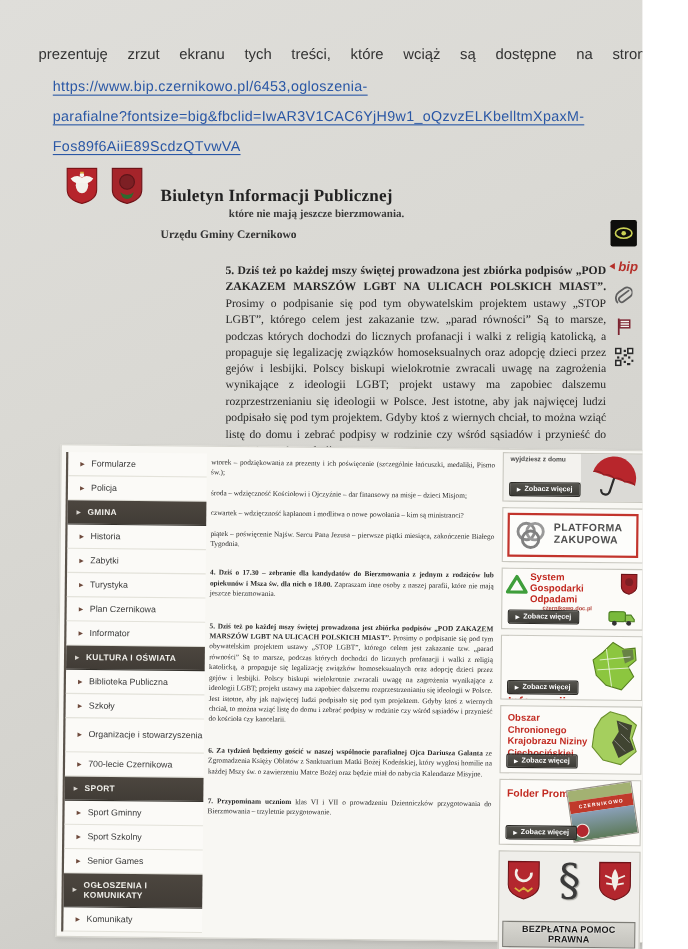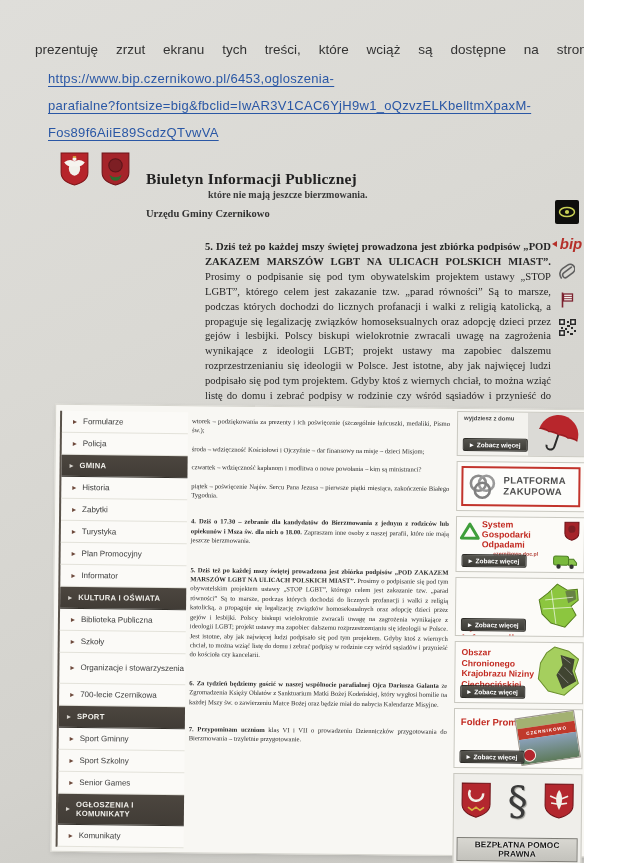--- a/index.html
+++ b/index.html
@@ -15,21 +15,21 @@
   
   .bip{position:absolute;left:60px;top:152px;display:flex;align-items:flex-start;gap:12px;}
   .bip-titles{margin-left:4px;padding-top:2px;}
   .bip-title{font-family:"Liberation Serif",serif;font-weight:700;font-size:15.5px;color:#222;letter-spacing:.2px;margin-top:16px;}
   .bip-sub{font-family:"Liberation Serif",serif;font-weight:700;font-size:10.5px;color:#333;margin-top:20px;}
   .stray{position:absolute;left:208px;top:189px;font-family:"Liberation Serif",serif;
     font-weight:700;font-size:10px;color:#3a3a3a;}
   
   .side-icons{position:absolute;left:548px;top:200px;width:38px;display:flex;flex-direction:column;align-items:center;gap:11px;}
   .icon-eye{width:24px;height:24px;background:#0e0e0c;border-radius:2px;display:flex;align-items:center;justify-content:center;cursor:pointer;}
-  .icon-bip{color:#b5302a;font-weight:700;font-style:italic;font-size:15px;display:flex;align-items:center;gap:3px;cursor:pointer;}
+  .icon-bip{color:#b5302a;font-weight:700;font-style:italic;font-size:12px;display:flex;align-items:center;gap:3px;cursor:pointer;}
   .tri{width:0;height:0;border-right:5px solid #b5302a;border-top:3.5px solid transparent;border-bottom:3.5px solid transparent;}
   .icon-btn{cursor:pointer;line-height:0;}
   
   .para-main{position:absolute;left:205px;top:240px;width:346px;margin:0;
     font-family:"Liberation Serif",serif;font-size:10.6px;line-height:14.9px;color:#262626;text-align:justify;}
   .para-main b{font-weight:700;}
   
   .webshot{position:absolute;left:55px;top:404px;width:534px;height:446px;background:#f8f7f3;
     border:1px solid #d6d5ce;box-shadow:1px 2px 5px rgba(0,0,0,.10);
     transform:rotate(.6deg);transform-origin:20px 20px;}
@@ -191,21 +191,21 @@
       <div class="ws-item">
           <i class="blt"></i>
           <span class="lbl">Zabytki</span>
         </div>
       <div class="ws-item">
           <i class="blt"></i>
           <span class="lbl">Turystyka</span>
         </div>
       <div class="ws-item">
           <i class="blt"></i>
-          <span class="lbl">Plan Promocyjny</span>
+          <span class="lbl">Plan Czernikowa</span>
         </div>
       <div class="ws-item">
           <i class="blt"></i>
           <span class="lbl">Informator</span>
         </div>
       <div class="ws-head">
           <i class="blt"></i>
           <span class="lbl">KULTURA I OŚWIATA</span>
         </div>
       <div class="ws-item">

